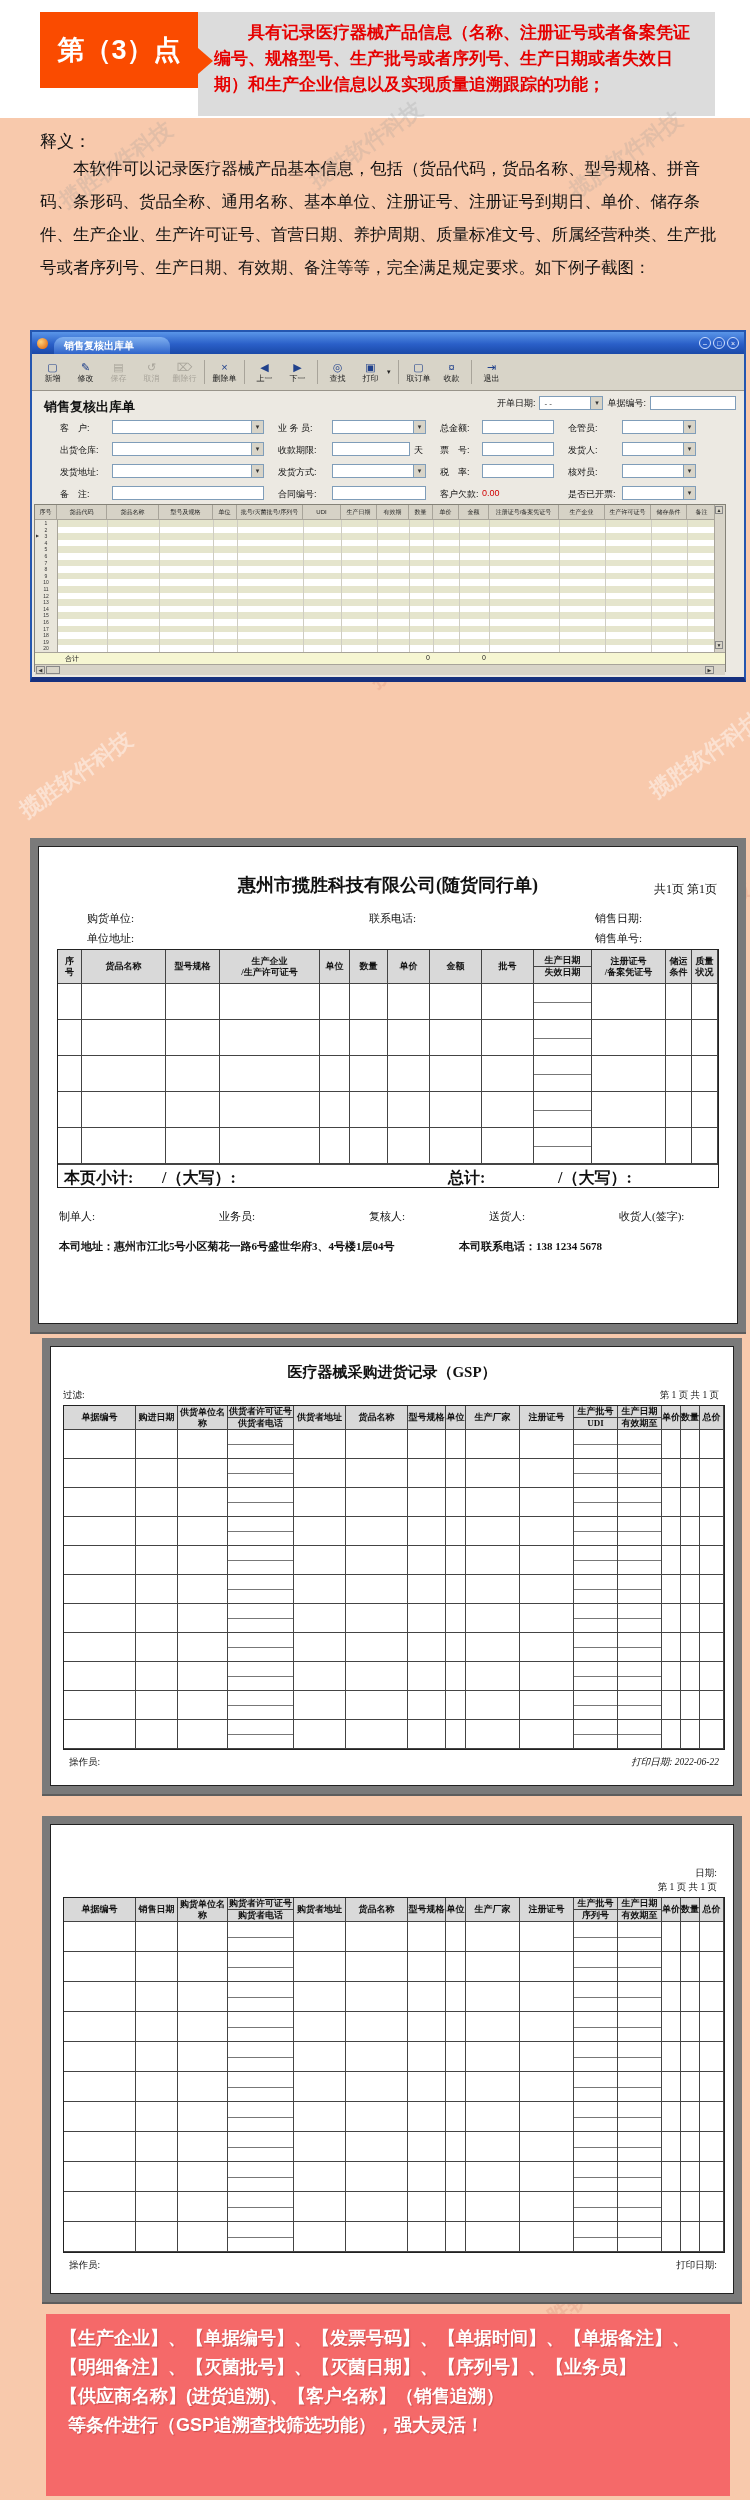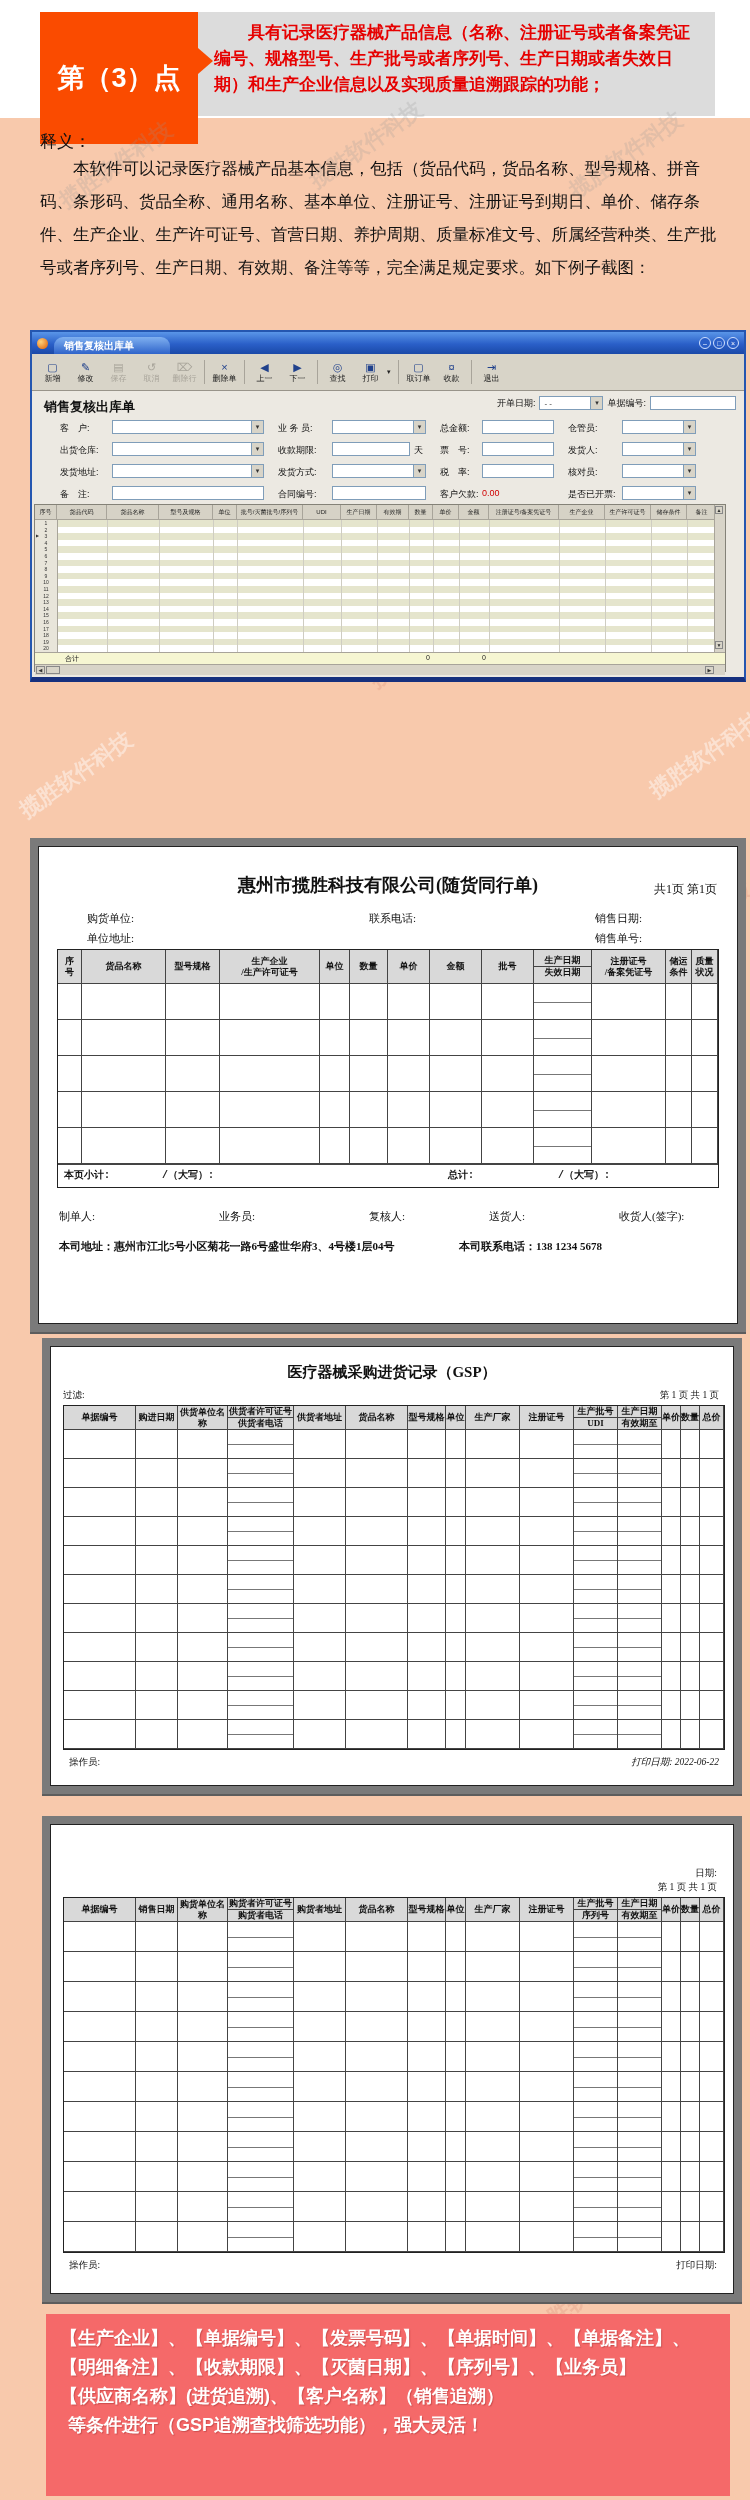--- a/index.html
+++ b/index.html
@@ -5,21 +5,21 @@
   html,body{margin:0;padding:0;background:#fff;}
   .page{position:relative;width:750px;height:2500px;background:#fff;overflow:hidden;
         font-family:"Liberation Sans",sans-serif;}
   .abs{position:absolute;}
   .salmon{left:0;top:118px;width:750px;height:2382px;background:#f8c9ac;}
   
   .wm{position:absolute;font-size:22px;font-weight:bold;transform:rotate(-35deg);
       white-space:nowrap;pointer-events:none;z-index:5;}
   .wm.w{color:rgba(255,255,255,.45);} .wm.r{color:rgba(205,120,100,.20);} .wm.g{color:rgba(150,150,150,.22);}
   
-  .point-box{left:40px;top:12px;width:158px;height:132px;background:#fa4b00;color:#fff;
+  .point-box{left:40px;top:12px;width:158px;height:76px;background:#fa4b00;color:#fff;
              display:flex;align-items:center;justify-content:center;font-size:27px;font-weight:bold;z-index:2;}
   .point-arrow{left:198px;top:48px;width:0;height:0;border-left:15px solid #fa4b00;
                border-top:13px solid transparent;border-bottom:13px solid transparent;z-index:3;}
   .desc-box{left:198px;top:12px;width:517px;height:104px;background:#dcdcdc;color:#e60000;
             font-weight:bold;font-size:17px;line-height:26px;padding:8px 12px 0 16px;box-sizing:border-box;
             text-indent:34px;z-index:1;}
   .shiyi-label{left:40px;top:130px;font-size:17px;color:#111;z-index:6;}
   .shiyi-body{left:40px;top:152px;width:692px;font-size:16.5px;line-height:33px;color:#111;
               text-indent:33px;z-index:6;}
   
@@ -476,21 +476,21 @@
               <div class="dcell" style="width: 42px; flex: 0 0 auto; height: 36px;"></div>
               <div class="dcell" style="width: 52px; flex: 0 0 auto; height: 36px;"></div>
               <div class="dcell" style="width: 52px; flex: 0 0 auto; height: 36px;"></div>
               <div class="dcell" style="width: 58px; flex: 0 0 auto; height: 36px;">
                 <div class="subline"></div>
               </div>
               <div class="dcell" style="width: 74px; flex: 0 0 auto; height: 36px;"></div>
               <div class="dcell" style="width: 26px; flex: 0 0 auto; height: 36px;"></div>
               <div class="dcell" style="width: 26px; flex: 0 0 auto; height: 36px;"></div>
             </div>
-            <div class="drow" style="height: 22px; position: relative; border-top: 1px solid rgb(68, 68, 68); font-weight: bold; font-size: 10px; font-family: Liberation Mono, monospace;">
+            <div class="drow" style="height: 22px; position: relative; border-top: 1px solid rgb(68, 68, 68); font-weight: bold; font-size: 16px;">
               <div style="position: absolute; left: 6px; top: 3px;">本页小计:</div>
               <div style="position: absolute; left: 104px; top: 3px;">/（大写）:</div>
               <div style="position: absolute; left: 390px; top: 3px;">总计:</div>
               <div style="position: absolute; left: 500px; top: 3px;">/（大写）:</div>
             </div>
           </div>
         </div>
       <div id="doc1-signatures">
           <div class="dsmall" style="left: 20px; top: 362px; font-size: 11px;">制单人:</div>
           <div class="dsmall" style="left: 180px; top: 362px; font-size: 11px;">业务员:</div>
@@ -1132,18 +1132,18 @@
           </div>
         </div>
       <div class="dtiny" style="left:18px;top:434px;">操作员:</div>
       <div class="dtiny" style="right:16px;top:434px;">打印日期: </div>
     </div>
   </div>
 
   <div class="abs trace-box">
     <div id="trace-lines">
         <div class="trace-line">【生产企业】、【单据编号】、【发票号码】、【单据时间】、【单据备注】、</div>
-        <div class="trace-line">【明细备注】、【收款期限】、【灭菌日期】、【序列号】、【业务员】</div>
+        <div class="trace-line">【明细备注】、【灭菌批号】、【灭菌日期】、【序列号】、【业务员】</div>
         <div class="trace-line">【供应商名称】(进货追溯)、【客户名称】（销售追溯）</div>
         <div class="trace-line" style="padding-left: 8px;">等条件进行（GSP追溯查找筛选功能），强大灵活！</div>
       </div>
   </div>
 </div>
 
 </body></html>

